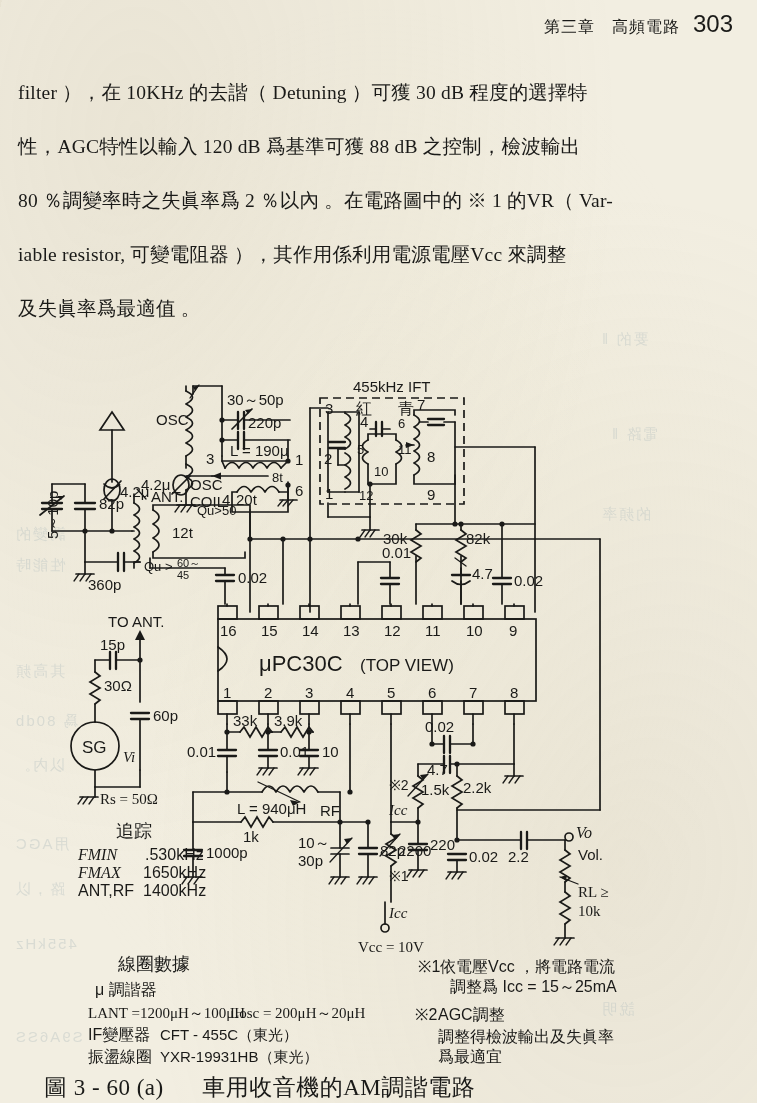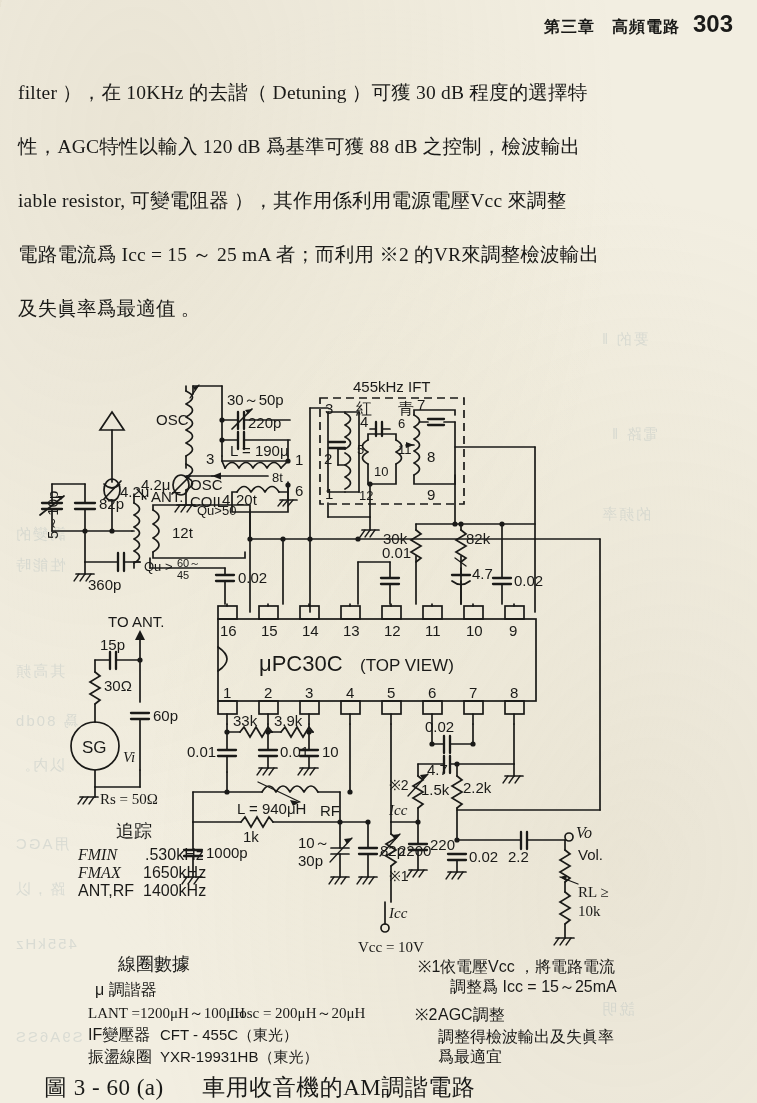--- a/index.html
+++ b/index.html
@@ -27,21 +27,21 @@
     font-family:"Liberation Sans", sans-serif;
     transform:scaleX(-1);
     letter-spacing:2px;
     white-space:nowrap;
   }
 
   
   .runhead{
     position:absolute;top:10px;right:24px;
     font-family:"Liberation Sans", sans-serif;
-    font-size:16px;font-weight:bold;
+    font-size:16px;font-weight:normal;
     display:flex;align-items:baseline;gap:13px;
   }
   .runhead .chap{letter-spacing:1px;}
   .runhead .pageno{font-size:24px;letter-spacing:0;}
 
   
   .bodytext{
     position:absolute;left:18px;top:58px;width:724px;
     font-size:19.5px;line-height:38px;
     letter-spacing:.2px;
@@ -80,22 +80,22 @@
 <div class="bleed" style="left:600px;top:1000px;font-size:15px;">說明</div>
 
 <div class="runhead">
   <span class="chap">第三章　高頻電路</span>
   <span class="pageno">303</span>
 </div>
 
 <div class="bodytext">
   <span class="ln">filter ），在 10KHz 的去諧（ Detuning ）可獲 30 dB 程度的選擇特</span>
   <span class="ln">性，AGC特性以輸入 120 dB 爲基準可獲 88 dB 之控制，檢波輸出</span>
+  <span class="ln">80 ％調變率時之失眞率爲 2 ％以內 。在電路圖中的 ※ 1 的VR（ Var-</span>
   <span class="ln">iable resistor, 可變電阻器 ），其作用係利用電源電壓Vcc 來調整</span>
-  <span class="ln">電路電流爲 Icc = 15 ～ 25 mA 者；而利用 ※2 的VR來調整檢波輸出</span>
   <span class="ln">及失眞率爲最適值 。</span>
 </div>
 
 <div class="figure">
 <svg width="757" height="700" viewBox="0 0 757 700" xmlns="http://www.w3.org/2000/svg">
   <defs>
     <style>
       .w{stroke:#1a1a18;stroke-width:1.7;fill:none;stroke-linecap:round;}
       .wt{stroke:#1a1a18;stroke-width:1.3;fill:none;stroke-linecap:round;}
       .wb{stroke:#1a1a18;stroke-width:2.3;fill:none;stroke-linecap:round;}

